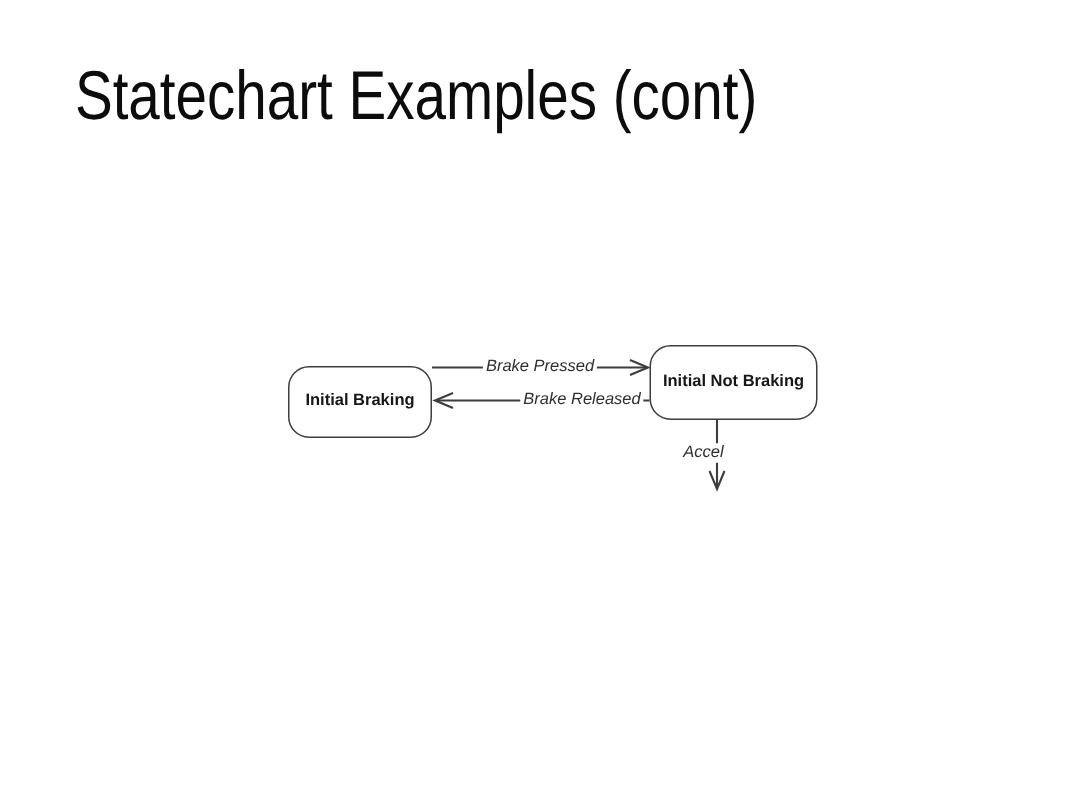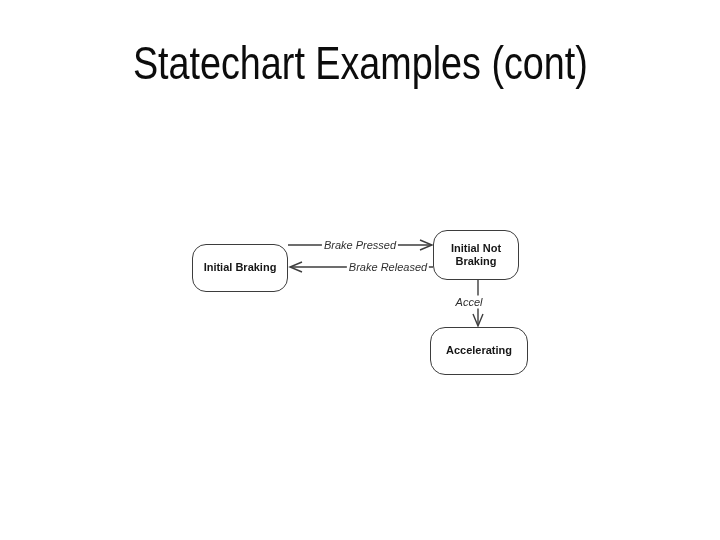--- a/index.html
+++ b/index.html
@@ -11,21 +11,21 @@
   .slide {
     position: relative;
     width: 720px;
     height: 540px;
     margin: 0 auto;
     background: var(--background, #ffffff);
     overflow: hidden;
   }
   .slide-title {
     margin: 38px 0 0 0;
-    text-align: center;
+    text-align: left;
     font-weight: 400;
     font-size: 46px;
     line-height: 1.1;
     color: var(--title_color, #0c0c0c);
     white-space: nowrap;
   }
   .slide-title .squeeze {
     display: inline-block;
     transform: scaleX(0.82);
     transform-origin: 50% 50%;
@@ -48,21 +48,21 @@
     align-items: center;
     justify-content: center;
     text-align: center;
     font-weight: 700;
     font-size: 11px;
     line-height: 1.2;
     color: var(--state_text_color, #161616);
     padding: 0 3px;
   }
   .state-initial-braking   { left: 192px; top: 244px; width: 96px; height: 48px; }
-  .state-initial-not-braking { left: 433px; top: 230px; width: 86px; height: 50px; }
+  .state-initial-not-braking { left: 433px; top: 230px; width: 112px; height: 50px; }
   .state-accelerating      { left: 430px; top: 327px; width: 98px; height: 48px; border-radius: 15px; }
   .transition-label {
     position: absolute;
     transform: translate(-50%, -50%);
     background: var(--background, #ffffff);
     color: var(--label_color, #2f2f2f);
     font-size: 11px;
     line-height: 13px;
     padding: 0 2px;
     white-space: nowrap;
@@ -89,21 +89,18 @@
   </svg>
 
   <div class="state state-initial-braking">
     <span>Initial Braking</span>
   </div>
 
   <div class="state state-initial-not-braking">
     <span>Initial Not Braking</span>
   </div>
 
-  <div class="state state-accelerating">
-    <span>Accelerating</span>
-  </div>
 
   <div class="transition-label label-brake-pressed">Brake Pressed</div>
   <div class="transition-label label-brake-released">Brake Released</div>
   <div class="transition-label label-accel">Accel</div>
 
 </div>
 
 </body></html>

